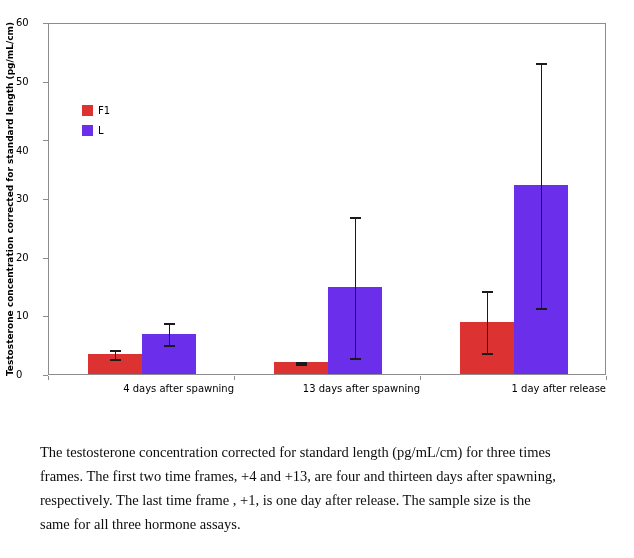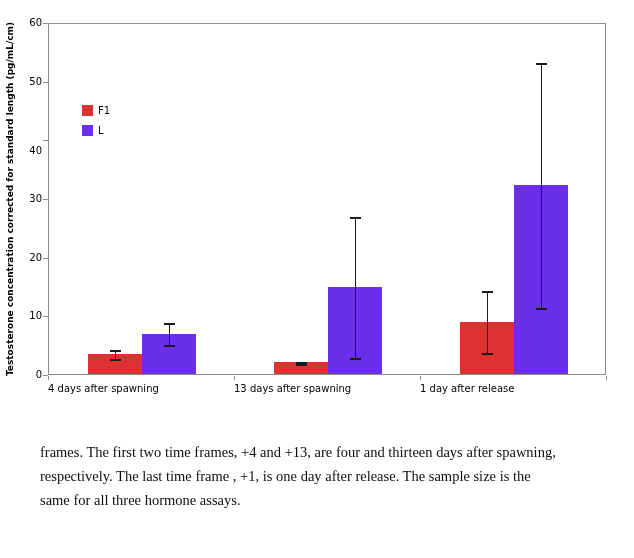--- a/index.html
+++ b/index.html
@@ -6,25 +6,25 @@
   html,body { background:#ffffff; width:634px; height:558px; font-family:"DejaVu Sans", sans-serif; }
   #stage { position:relative; width:634px; height:558px; background:#fff; overflow:hidden; }
 
   
   #chart { position:absolute; left:0; top:0; width:634px; height:430px; }
   #plot-area { position:absolute; left:48px; top:23px; width:558px; height:352px;
                border:1px solid #8c8c8c; background:#fff; }
   .bar { position:absolute; bottom:0; }
   .errbar-line { position:absolute; width:1px; background:#1a1a1a; }
   .errbar-cap { position:absolute; height:2px; background:#1a1a1a; }
-  .ytick-label { position:absolute; left:16px; width:26px; text-align:right;
+  .ytick-label { position:absolute; left:16px; width:26px; text-align:left;
                  font-size:10px; color:#000; line-height:12px; }
   .ytick-mark { position:absolute; width:5px; height:1px; background:#8c8c8c; left:43px; }
   .xtick-mark { position:absolute; width:1px; height:4px; background:#8c8c8c; top:376px; }
-  .xcat-label { position:absolute; top:383px; width:186px; text-align:left;
+  .xcat-label { position:absolute; top:383px; width:186px; text-align:right;
                 font-size:10px; color:#000; }
   #y-axis-title { position:absolute; left:5px; top:385px; width:372px;
                   transform:rotate(-90deg); transform-origin:top left;
                   text-align:center; font-size:9px; font-weight:bold; color:#000;
                   letter-spacing:0px; }
   #legend { position:absolute; left:82px; top:62px;margin-top:38px; }
   .legend-row { display:flex; align-items:center; height:20px; }
   .legend-swatch { width:11px; height:11px; margin-right:5px; }
   .legend-label { font-size:10px; color:#000; }
 
@@ -103,18 +103,19 @@
           <div class="legend-label">F1</div>
         </div>
         <div class="legend-row">
           <div class="legend-swatch" style="background: rgb(107, 47, 235);"></div>
           <div class="legend-label">L</div>
         </div>
       </div>
   </div>
 
   <div id="caption">
+    <div class="caption-line">The testosterone concentration corrected for standard length (pg/mL/cm) for three times</div>
     <div class="caption-line">frames. The first two time frames, +4 and +13, are four and thirteen days after spawning,</div>
     <div class="caption-line">respectively. The last time frame , +1, is one day after release. The sample size is the</div>
     <div class="caption-line">same for all three hormone assays.</div>
   </div>
 
 </div>
 
 </body></html>

